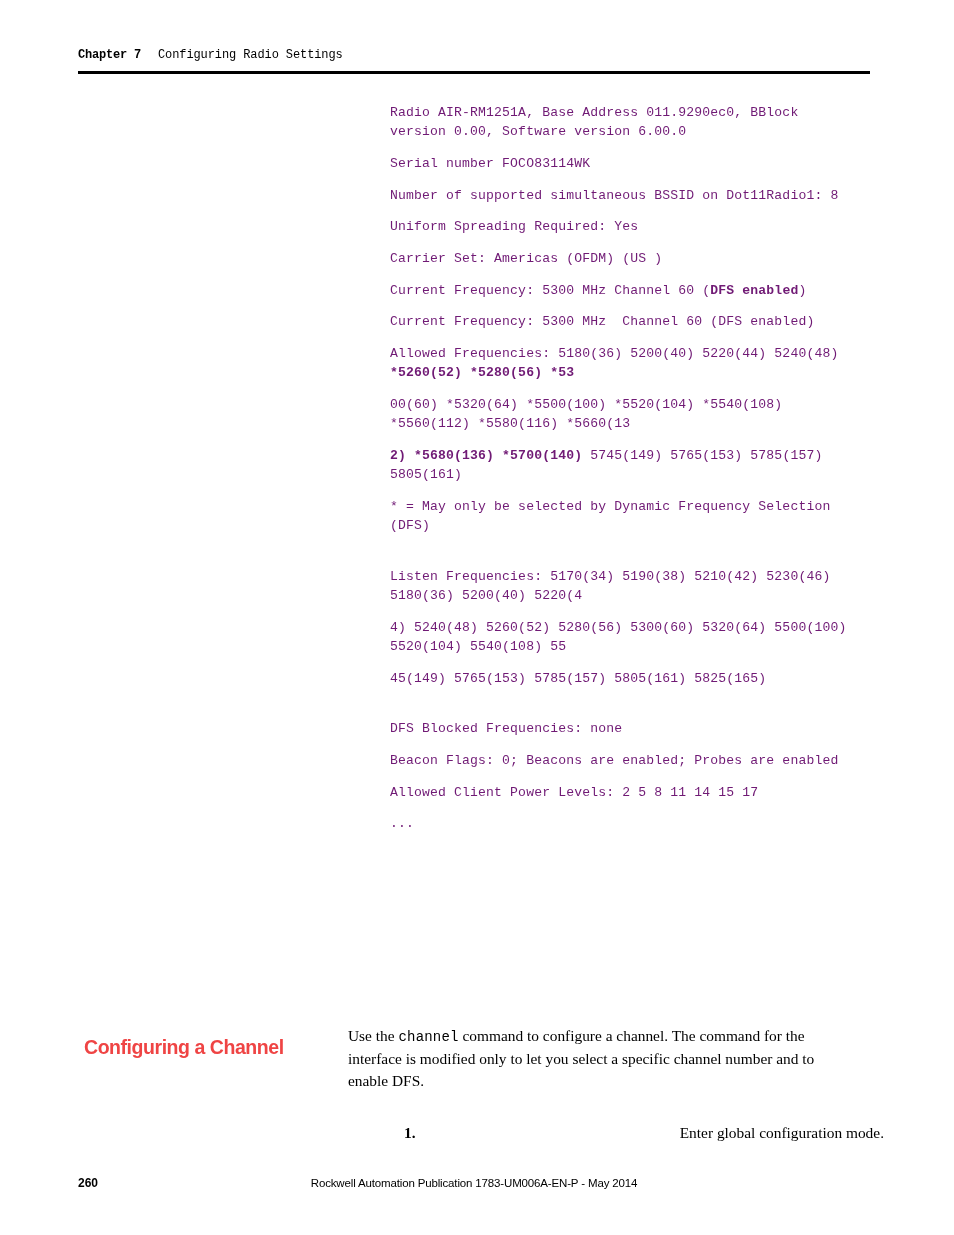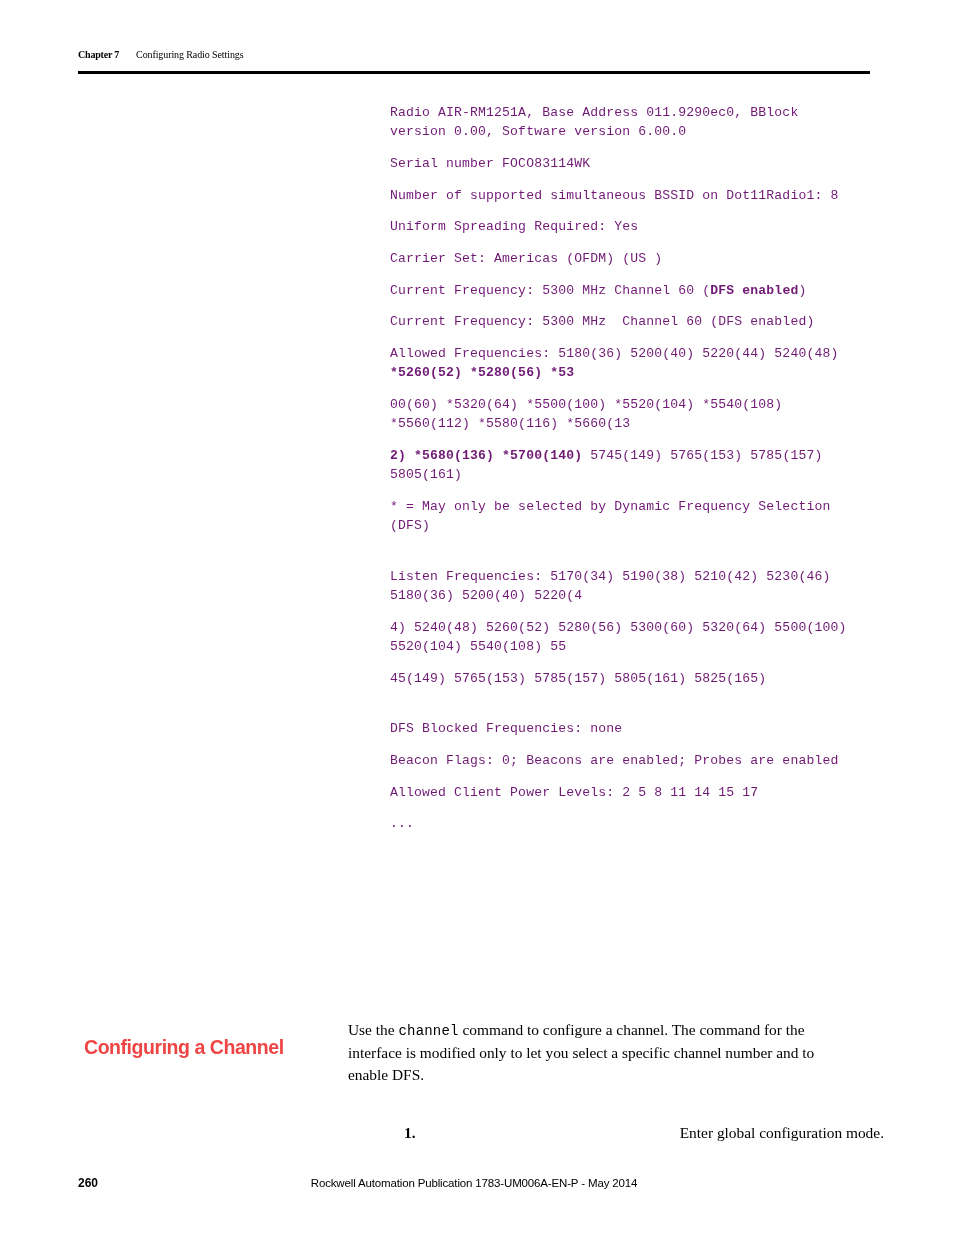--- a/index.html
+++ b/index.html
@@ -15,22 +15,22 @@
     color: #000000;
     overflow: hidden;
   }
 
   
   .page-header {
     position: absolute;
     left: 78px;
     top: 48px;
     width: 792px;
-    font-family: Liberation Serif, serif;
-    font-size: 10px;
+    font-family: Liberation Mono, monospace;
+    font-size: 12px;
     line-height: 14px;
     white-space: nowrap;
   }
   .page-header .chapter-label {
     font-weight: bold;
     letter-spacing: -0.2px;
   }
   .page-header .chapter-title {
     margin-left: 17px;
     letter-spacing: -0.1px;
@@ -87,21 +87,21 @@
     font-family: "Liberation Sans", sans-serif;
     font-weight: bold;
     font-size: 19.5px;
     line-height: 24px;
     letter-spacing: -0.45px;
     color: #ef4444;
   }
   .section-body {
     position: absolute;
     left: 348px;
-    top: 6px;
+    top: 12px;
     width: 510px;
   }
   .body-para {
     font-family: "Liberation Serif", serif;
     font-size: 15.4px;
     line-height: 22.2px;
     margin: 0;
     color: #000000;
   }
   .body-para code {

